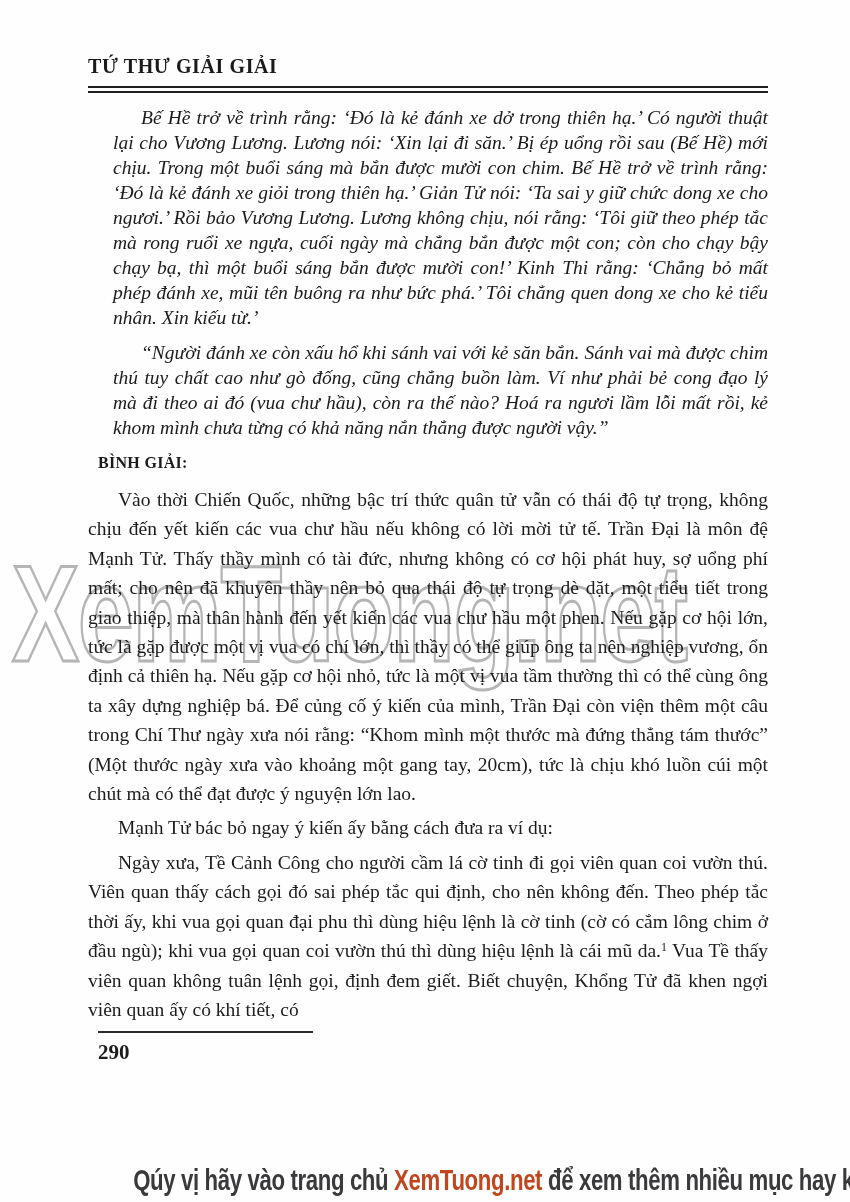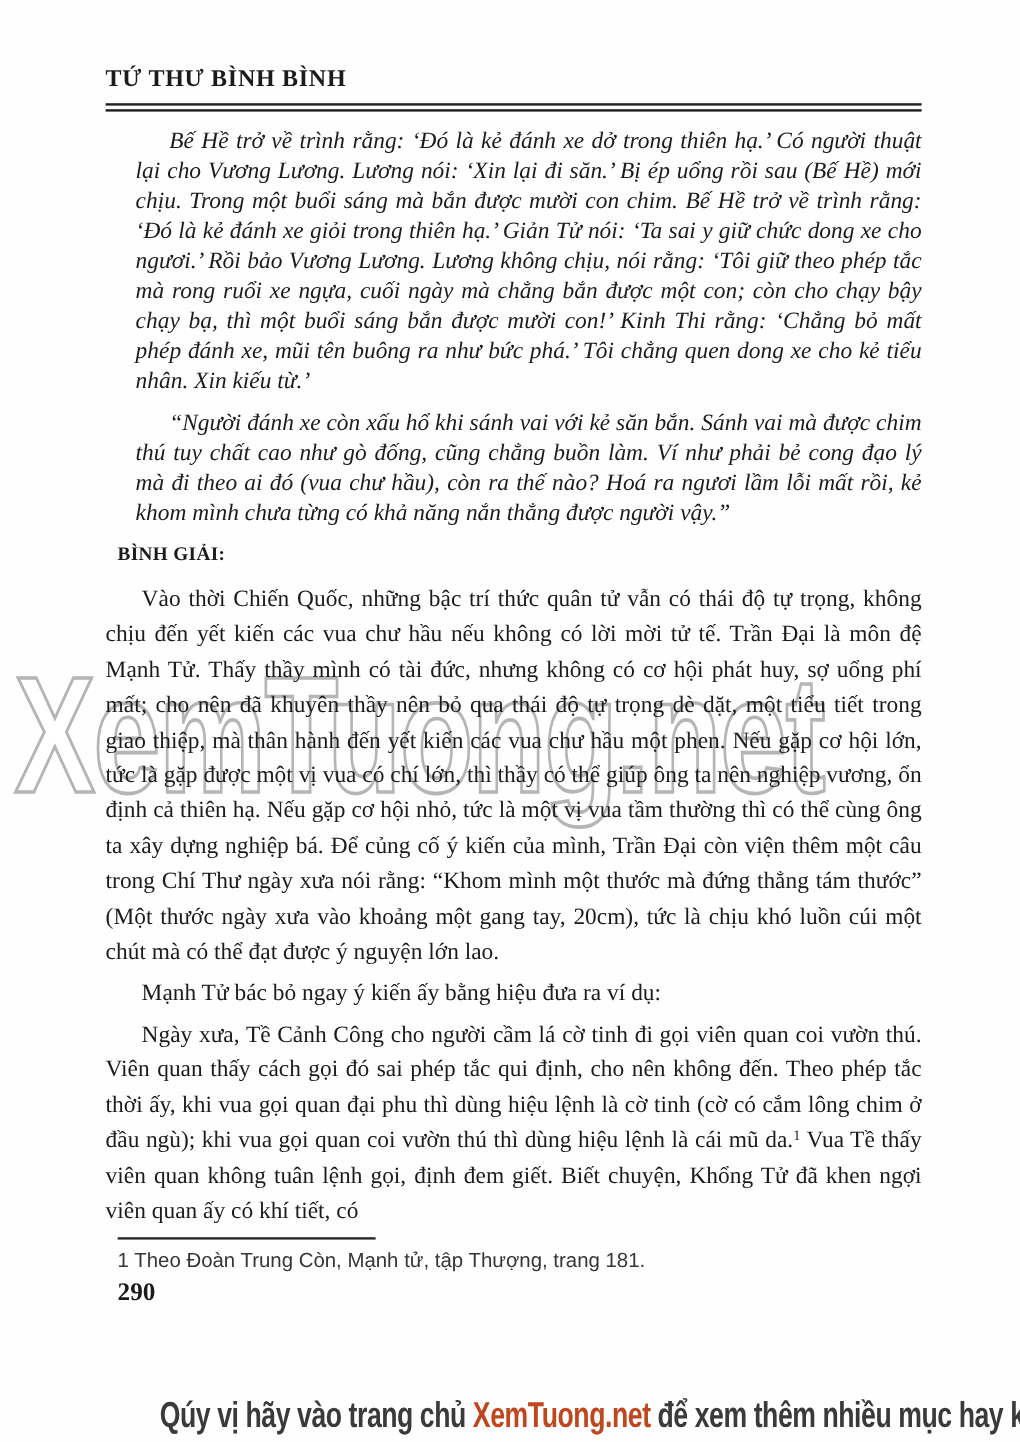--- a/index.html
+++ b/index.html
@@ -113,40 +113,39 @@
 </style>
 </head>
 <body>
 
 <div class="page">
 
   <div class="watermark">XemTuong.net</div>
 
   <div class="content">
 
-    <h1 class="running-title">TỨ THƯ BÌNH BÌNH</h1>
+    <h1 class="running-title">TỨ THƯ GIẢI GIẢI</h1>
 
     <div class="header-rule"></div>
 
     <div class="quote-block">
       <p>Bế Hề trở về trình rằng: ‘Đó là kẻ đánh xe dở trong thiên hạ.’ Có người thuật lại cho Vương Lương. Lương nói: ‘Xin lại đi săn.’ Bị ép uổng rồi sau (Bế Hề) mới chịu. Trong một buổi sáng mà bắn được mười con chim. Bế Hề trở về trình rằng: ‘Đó là kẻ đánh xe giỏi trong thiên hạ.’ Giản Tử nói: ‘Ta sai y giữ chức dong xe cho ngươi.’ Rồi bảo Vương Lương. Lương không chịu, nói rằng: ‘Tôi giữ theo phép tắc mà rong ruổi xe ngựa, cuối ngày mà chẳng bắn được một con; còn cho chạy bậy chạy bạ, thì một buổi sáng bắn được mười con!’ Kinh Thi rằng: ‘Chẳng bỏ mất phép đánh xe, mũi tên buông ra như bức phá.’ Tôi chẳng quen dong xe cho kẻ tiểu nhân. Xin kiếu từ.’</p>
       <p>“Người đánh xe còn xấu hổ khi sánh vai với kẻ săn bắn. Sánh vai mà được chim thú tuy chất cao như gò đống, cũng chẳng buồn làm. Ví như phải bẻ cong đạo lý mà đi theo ai đó (vua chư hầu), còn ra thế nào? Hoá ra ngươi lầm lỗi mất rồi, kẻ khom mình chưa từng có khả năng nắn thẳng được người vậy.”</p>
     </div>
 
     <h2 class="section-heading">BÌNH GIẢI:</h2>
 
     <p class="body-para"><span>Vào thời Chiến Quốc, những bậc trí thức quân tử vẫn có thái độ tự trọng, không chịu đến yết kiến các vua chư hầu nếu không có lời mời tử tế. Trần Đại là môn đệ Mạnh Tử. Thấy thầy mình có tài đức, nhưng không có cơ hội phát huy, sợ uổng phí mất; cho nên đã khuyên thầy nên bỏ qua thái độ tự trọng dè dặt, một tiểu tiết trong giao thiệp, mà thân hành đến yết kiến các vua chư hầu một phen. Nếu gặp cơ hội lớn, tức là gặp được một vị vua có chí lớn, thì thầy có thể giúp ông ta nên nghiệp vương, ổn định cả thiên hạ. Nếu gặp cơ hội nhỏ, tức là một vị vua tầm thường thì có thể cùng ông ta xây dựng nghiệp bá. Để củng cố ý kiến của mình, Trần Đại còn viện thêm một câu trong Chí Thư ngày xưa nói rằng: “</span><span class="inline-italic">Khom mình một thước mà đứng thẳng tám thước</span><span>” (Một thước ngày xưa vào khoảng một gang tay, 20cm), tức là chịu khó luồn cúi một chút mà có thể đạt được ý nguyện lớn lao.</span></p>
 
-    <p class="body-para">Mạnh Tử bác bỏ ngay ý kiến ấy bằng hiệu đưa ra ví dụ:</p>
+    <p class="body-para">Mạnh Tử bác bỏ ngay ý kiến ấy bằng cách đưa ra ví dụ:</p>
 
     <p class="body-para"><span>Ngày xưa, Tề Cảnh Công cho người cầm lá cờ tinh đi gọi viên quan coi vườn thú. Viên quan thấy cách gọi đó sai phép tắc qui định, cho nên không đến. Theo phép tắc thời ấy, khi vua gọi quan đại phu thì dùng hiệu lệnh là cờ tinh (cờ có cắm lông chim ở đầu ngù); khi vua gọi quan coi vườn thú thì dùng hiệu lệnh là cái mũ da.</span><span class="note-sup">1</span><span> Vua Tề thấy viên quan không tuân lệnh gọi, định đem giết. Biết chuyện, Khổng Tử đã khen ngợi viên quan ấy có khí tiết, có</span></p>
 
     <div class="footnote-rule"></div>
 
-    <p class="footnote">1 Theo Đoàn Trung Còn, Mạnh tử, tập Thượng, trang 181.</p>
 
     <div class="page-number">290</div>
 
   </div>
 
   <div class="footer-banner">
     <span class="footer-inner"><span>Qúy vị hãy vào trang chủ </span><span style="color: rgb(192, 71, 29);">XemTuong.net</span><span> để xem thêm nhiều mục hay khác</span></span>
   </div>
 
 </div>

